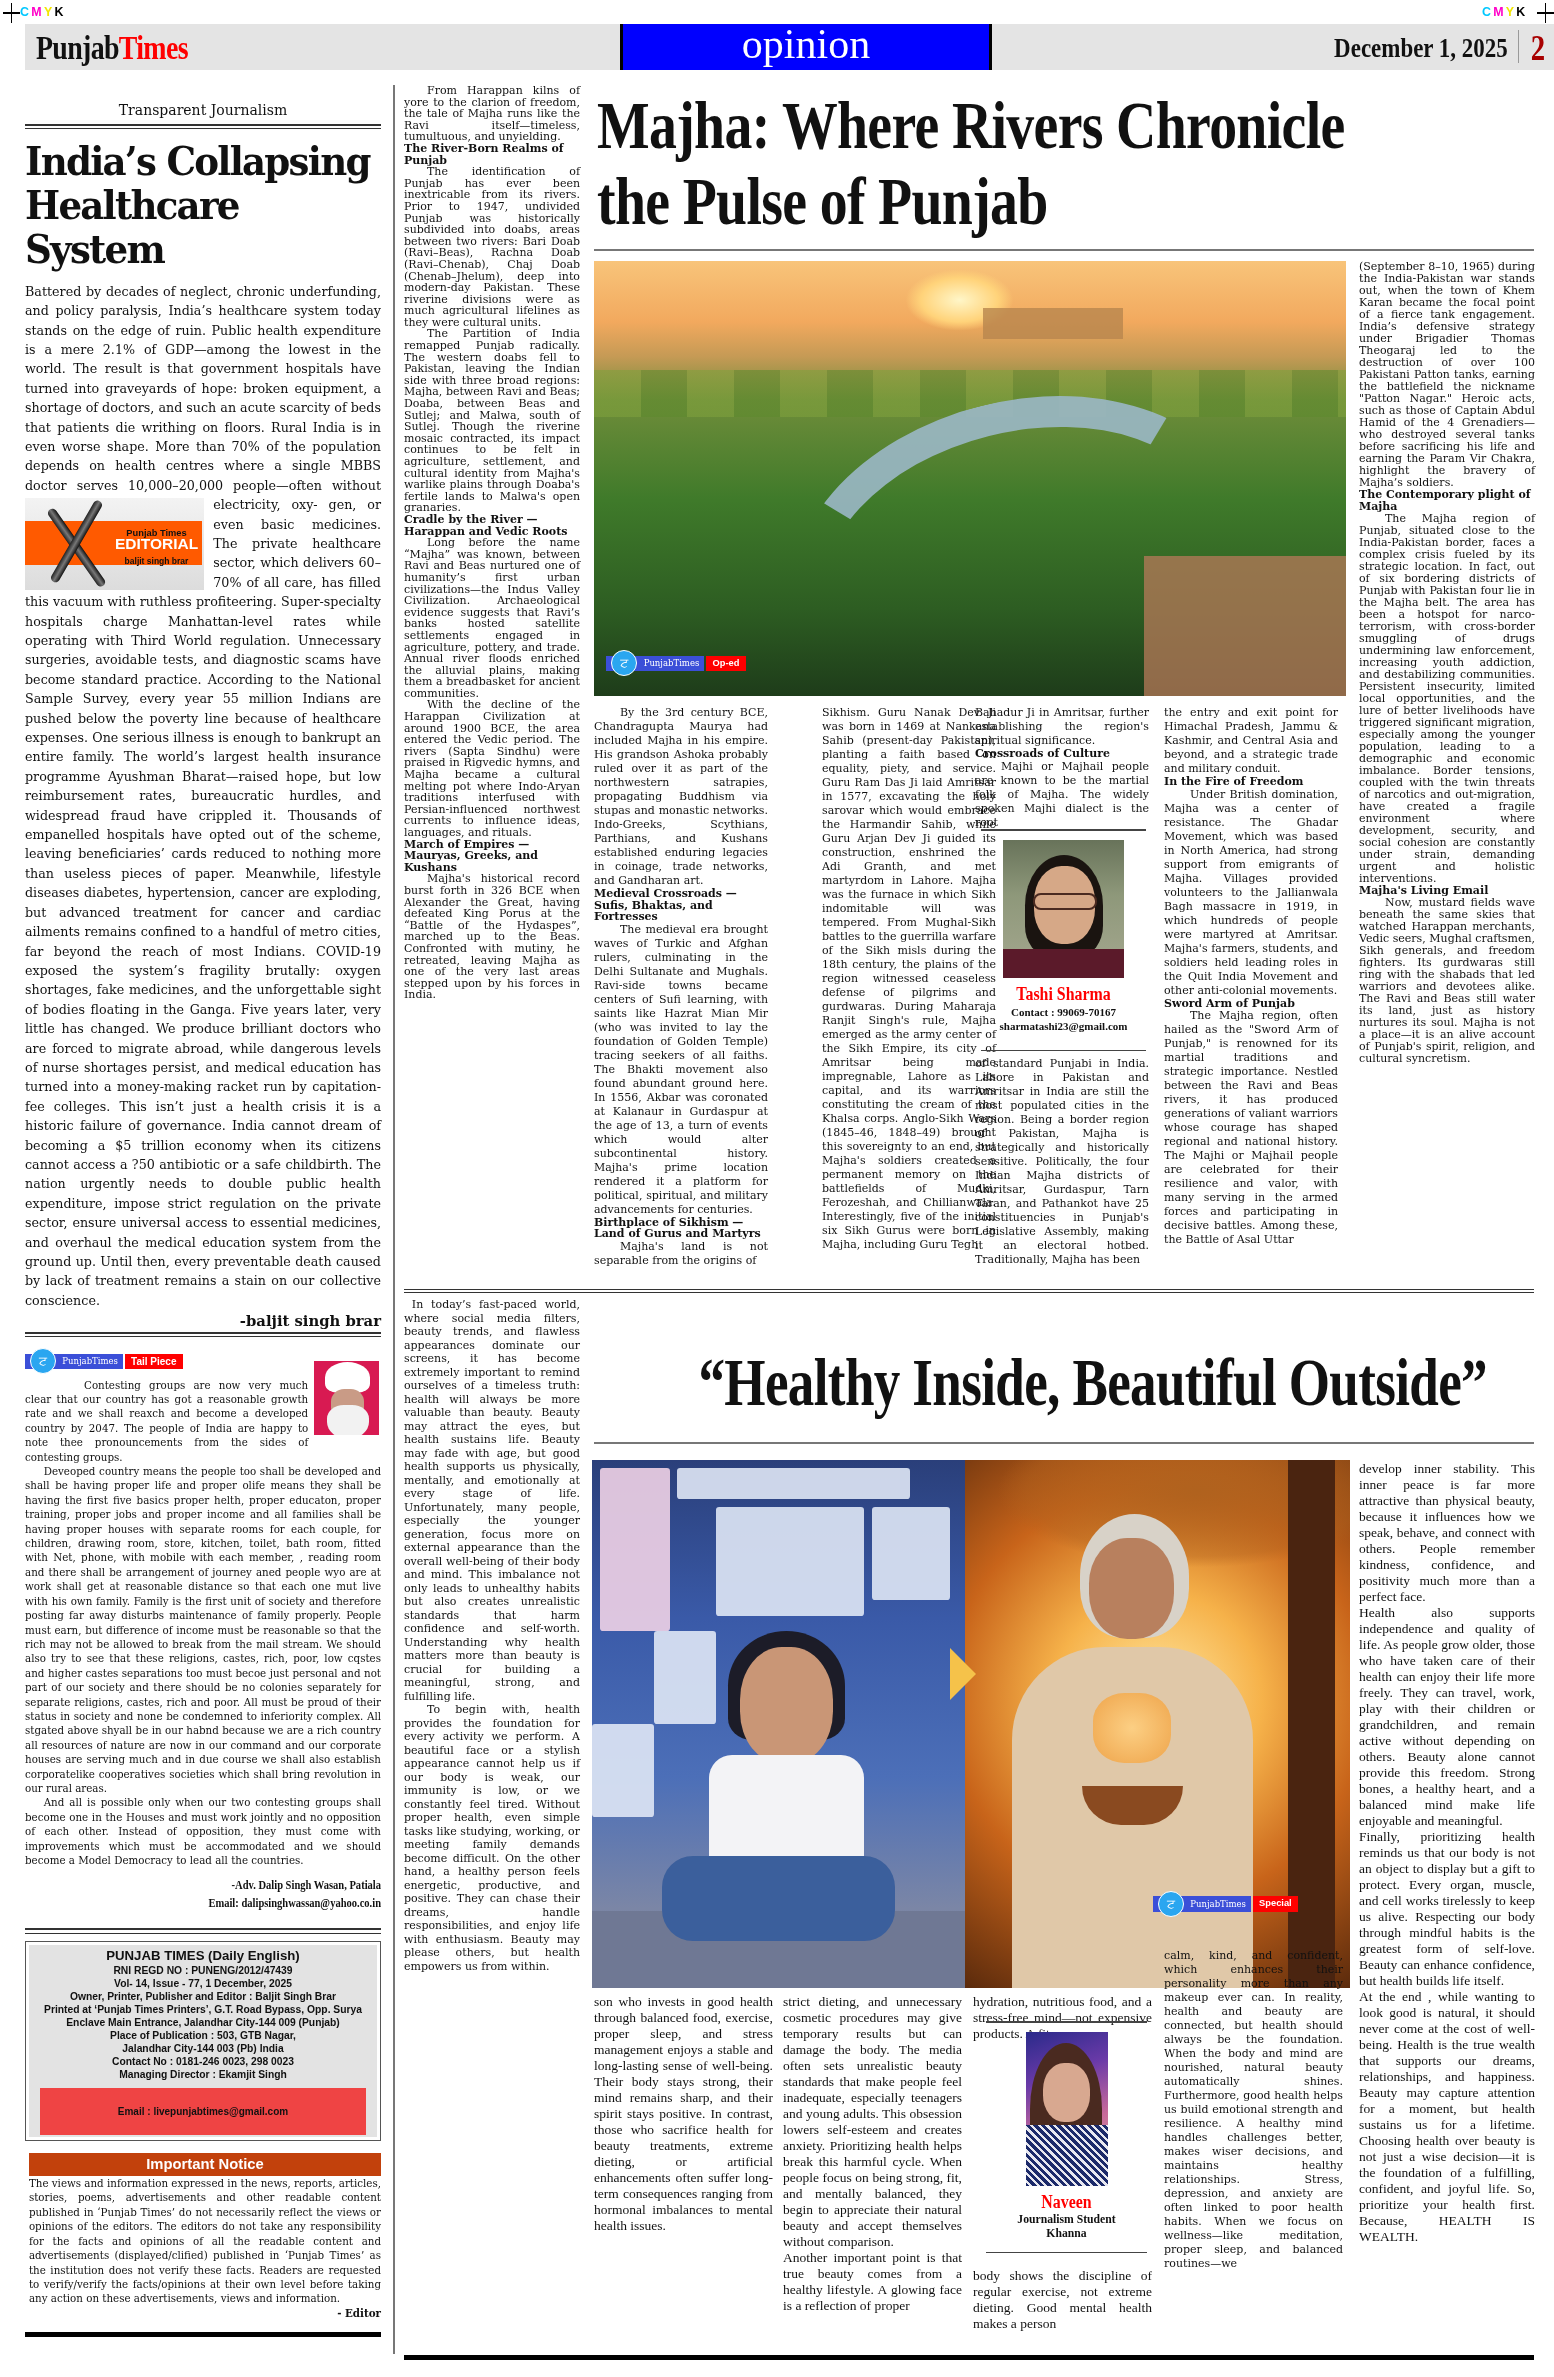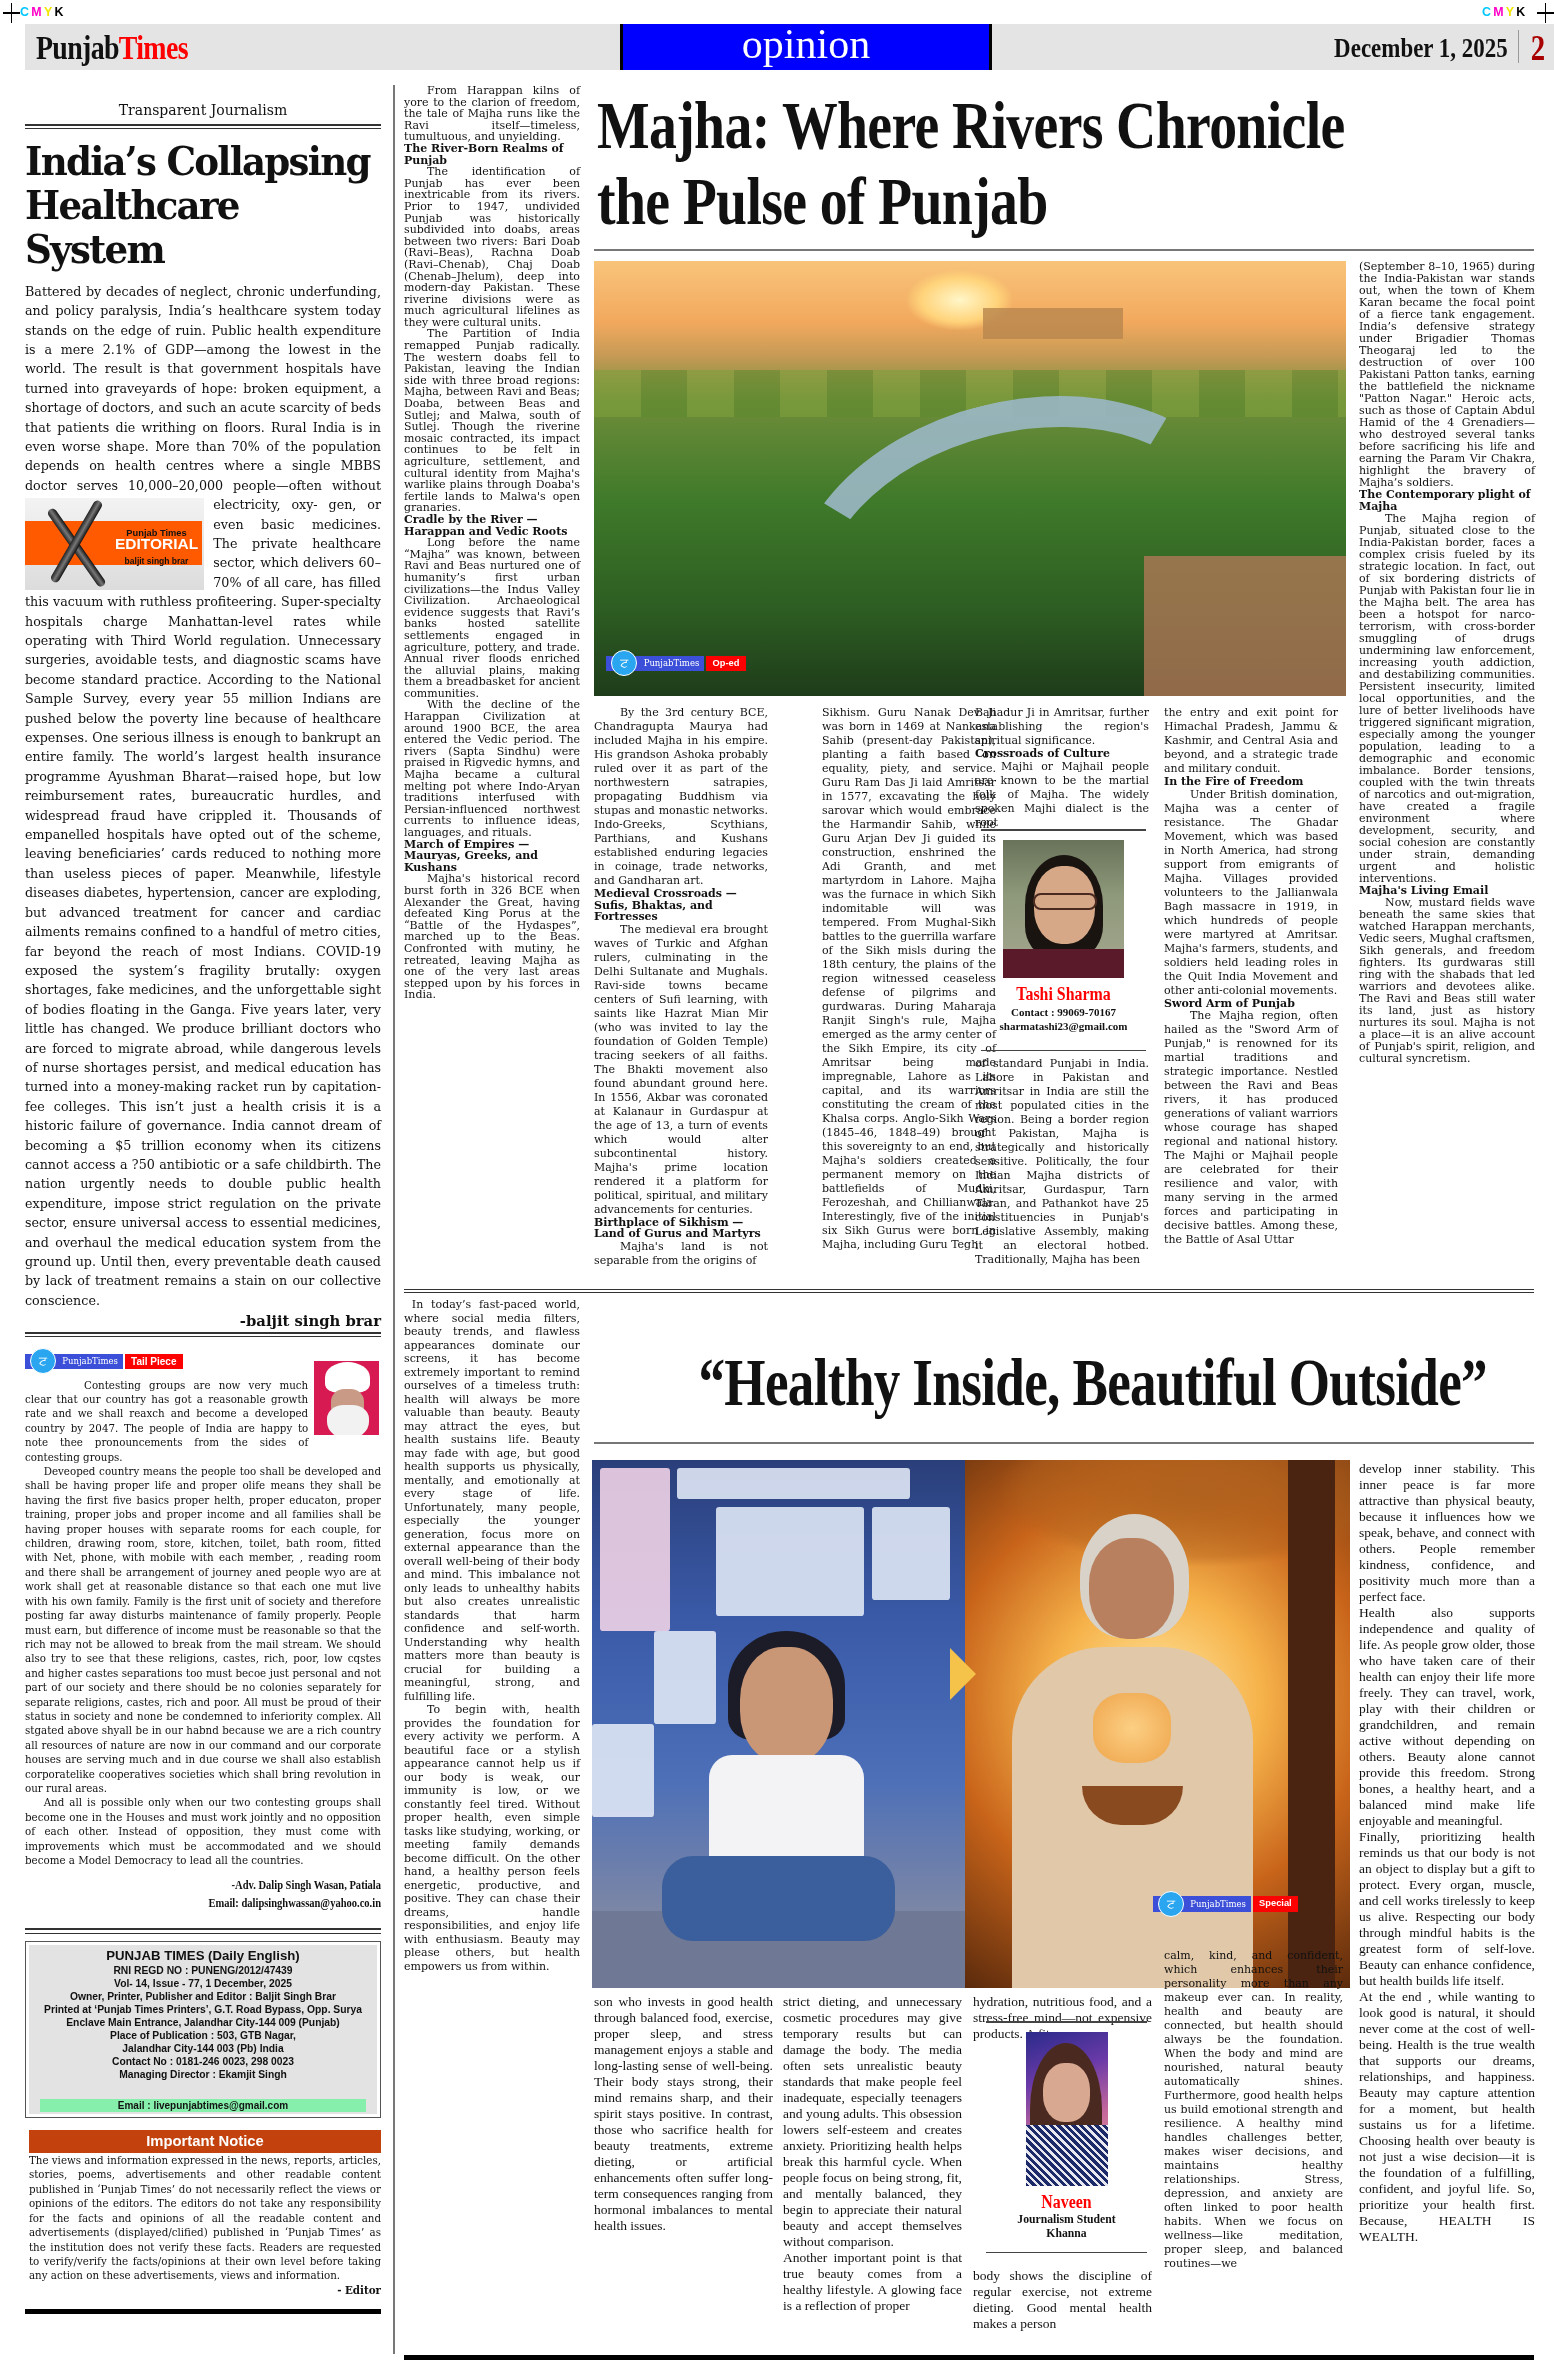--- a/index.html
+++ b/index.html
@@ -47,21 +47,21 @@
   .portrait-sikh .turban { position: absolute; left: 11px; top: 1.6px; width: 45px; height: 31px; background: #fff; border-radius: 50% 50% 30% 30%; }
   .portrait-sikh .face { position: absolute; left: 17px; top: 28px; width: 33px; height: 31px; background: #c99b86; border-radius: 40%; }
   .portrait-sikh .beard { position: absolute; left: 12.4px; top: 44px; width: 42px; height: 34px; background: #f2f2f2; border-radius: 40% 40% 50% 50%; }
   .body-small { font-size: 10.3px; line-height: 14.4px; text-align: justify; margin-top: 7.8px; }
   .body-small p { text-indent: 18.7px; }
   .body-small p.noindent { text-indent: 59px; }
   .sign { text-align: right; font-family: "Liberation Serif", serif; font-weight: bold; font-size: 11.7px; line-height: 18.7px; transform: scaleX(0.9); transform-origin: right; }
   .imprint { border: 1.6px solid #555; padding: 3.1px; margin-top: 7.8px; }
   .imprint-inner { background: #e3e3e3; text-align: center; font-family: "Liberation Sans", sans-serif; font-weight: bold; font-size: 10.3px; line-height: 13px; padding: 3.1px 0 2.3px; }
   .imprint-inner .big { font-size: 13.2px; line-height: 15.5px; }
-  .imprint-email { background: #86efac; margin: 18px 11px 0; padding: 0 0; font-size: 10px; }
+  .imprint-email { background: #ef4444; margin: 7px 11px 0; padding: 17px 0; font-size: 10px; }
   .notice-bar { margin-top: 11.7px; margin-left: 3.9px; background: #c2410c; color: #fff; text-align: center; font-family: "Liberation Sans", sans-serif; font-weight: bold; font-size: 14.8px; height: 23px; line-height: 23px; }
   .notice-text { margin-left: 3.9px; font-size: 10.3px; line-height: 14.4px; text-align: justify; }
   .thick-rule { height: 4.7px; background: #000; }
 
   
   .vrule { position: absolute; width: 1.6px; background: #777; }
 
   
   .col-mid { position: absolute; left: 404px; top: 85px; width: 176px; font-size: 11px; line-height: 11.6px; text-align: justify; }
   .col-mid p { text-indent: 23px; }

